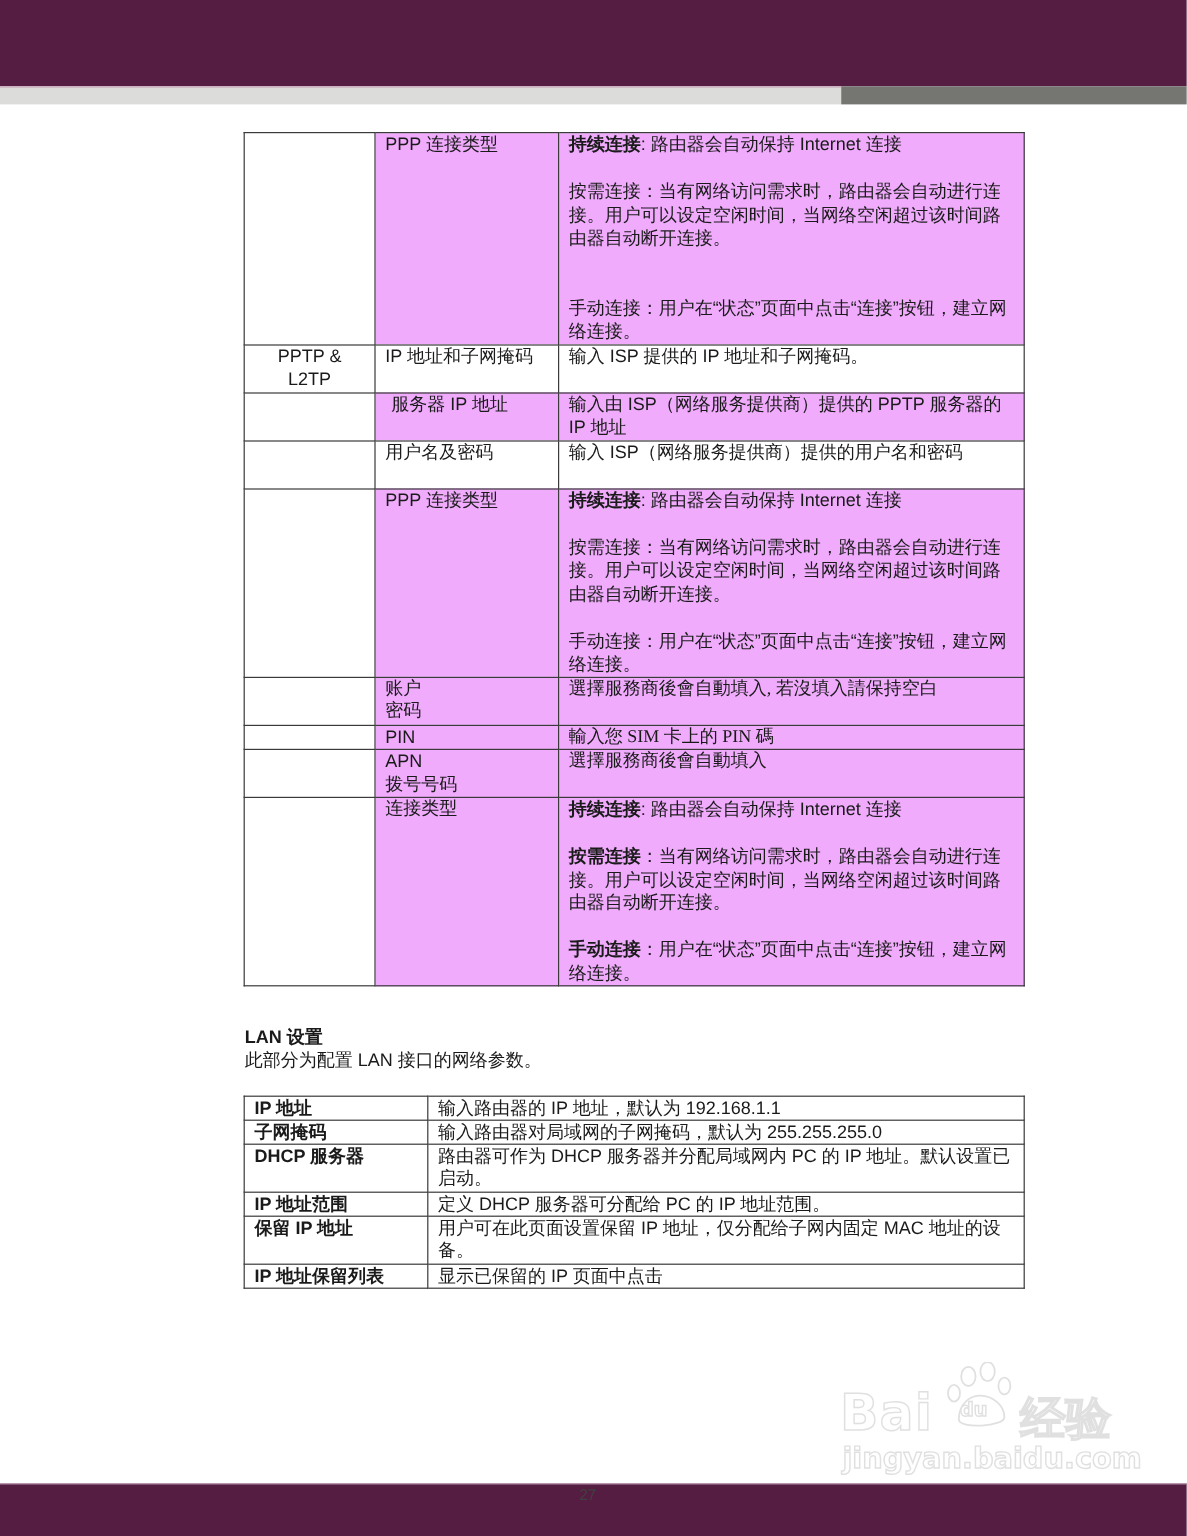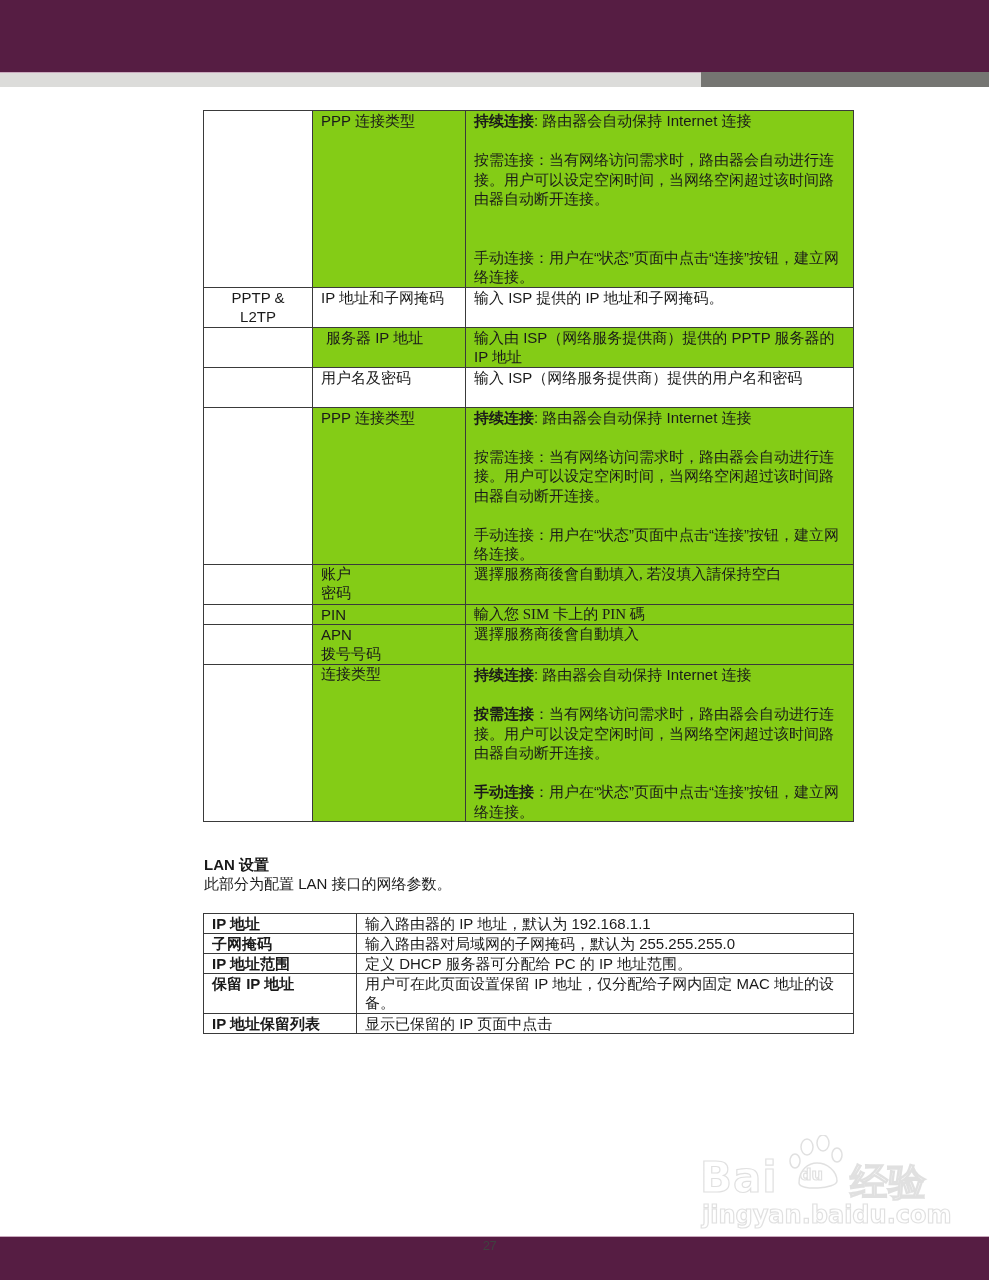--- a/index.html
+++ b/index.html
@@ -14,21 +14,21 @@
   .top-bar-dark { position: absolute; left: 701px; top: 72px; width: 288px; height: 15px; background: #757572; }
   .footer-band { position: absolute; left: 0; top: 1236px; width: 989px; height: 44px; background: #561D43; border-top: 1px solid #c9a9bd; box-sizing: border-box; }
   .page-number { position: absolute; left: 0; top: 1238px; width: 989px; text-align: center; font-size: 13px; color: #404040; letter-spacing: -0.5px; padding-right: 10px; box-sizing: border-box; }
 
   table { border-collapse: collapse; position: absolute; left: 203px; table-layout: fixed; }
   td { border: 1px solid #3a3a3a; vertical-align: top; font-size: 15px; line-height: 19.5px; padding: 0 8px; }
   .main-table { top: 110px; width: 650px; }
   .main-table col.c1 { width: 109px; }
   .main-table col.c2 { width: 153px; }
   .main-table col.c3 { width: 388px; }
-  .gray { background: #84cc16; }
+  .gray { background: #f0abfc; }
   .white { background: #ffffff; }
   .section { font-weight: normal; padding-left: 8px; text-align: center; }
   .desc p { margin: 0; }
   .desc .gap { height: 19.5px; }
   .desc .gap2 { height: 39px; }
   b { font-weight: bold; }
   .label-indent { padding-left: 13px; }
 
   .lan-title { position: absolute; left: 204px; top: 855px; font-size: 15px; font-weight: bold; line-height: 19px; }
   .lan-desc { position: absolute; left: 204px; top: 874px; font-size: 15px; line-height: 19px; }
@@ -151,20 +151,24 @@
       <col class="l2">
     </colgroup>
   <tbody>
       <tr style="height:20px">
     <td class="key">IP 地址</td>
     <td>输入路由器的 IP 地址，默认为 192.168.1.1</td>
   </tr>
   <tr style="height:20px">
     <td class="key">子网掩码</td>
     <td>输入路由器对局域网的子网掩码，默认为 255.255.255.0</td>
+  </tr>
+  <tr style="height:40px">
+    <td class="key">DHCP 服务器</td>
+    <td>路由器可作为 DHCP 服务器并分配局域网内 PC 的 IP 地址。默认设置已启动。</td>
   </tr>
   <tr style="height:20px">
     <td class="key">IP 地址范围</td>
     <td>定义 DHCP 服务器可分配给 PC 的 IP 地址范围。</td>
   </tr>
   <tr style="height:40px">
     <td class="key">保留 IP 地址</td>
     <td>用户可在此页面设置保留 IP 地址，仅分配给子网内固定 MAC 地址的设备。</td>
   </tr>
   <tr style="height:20px">

